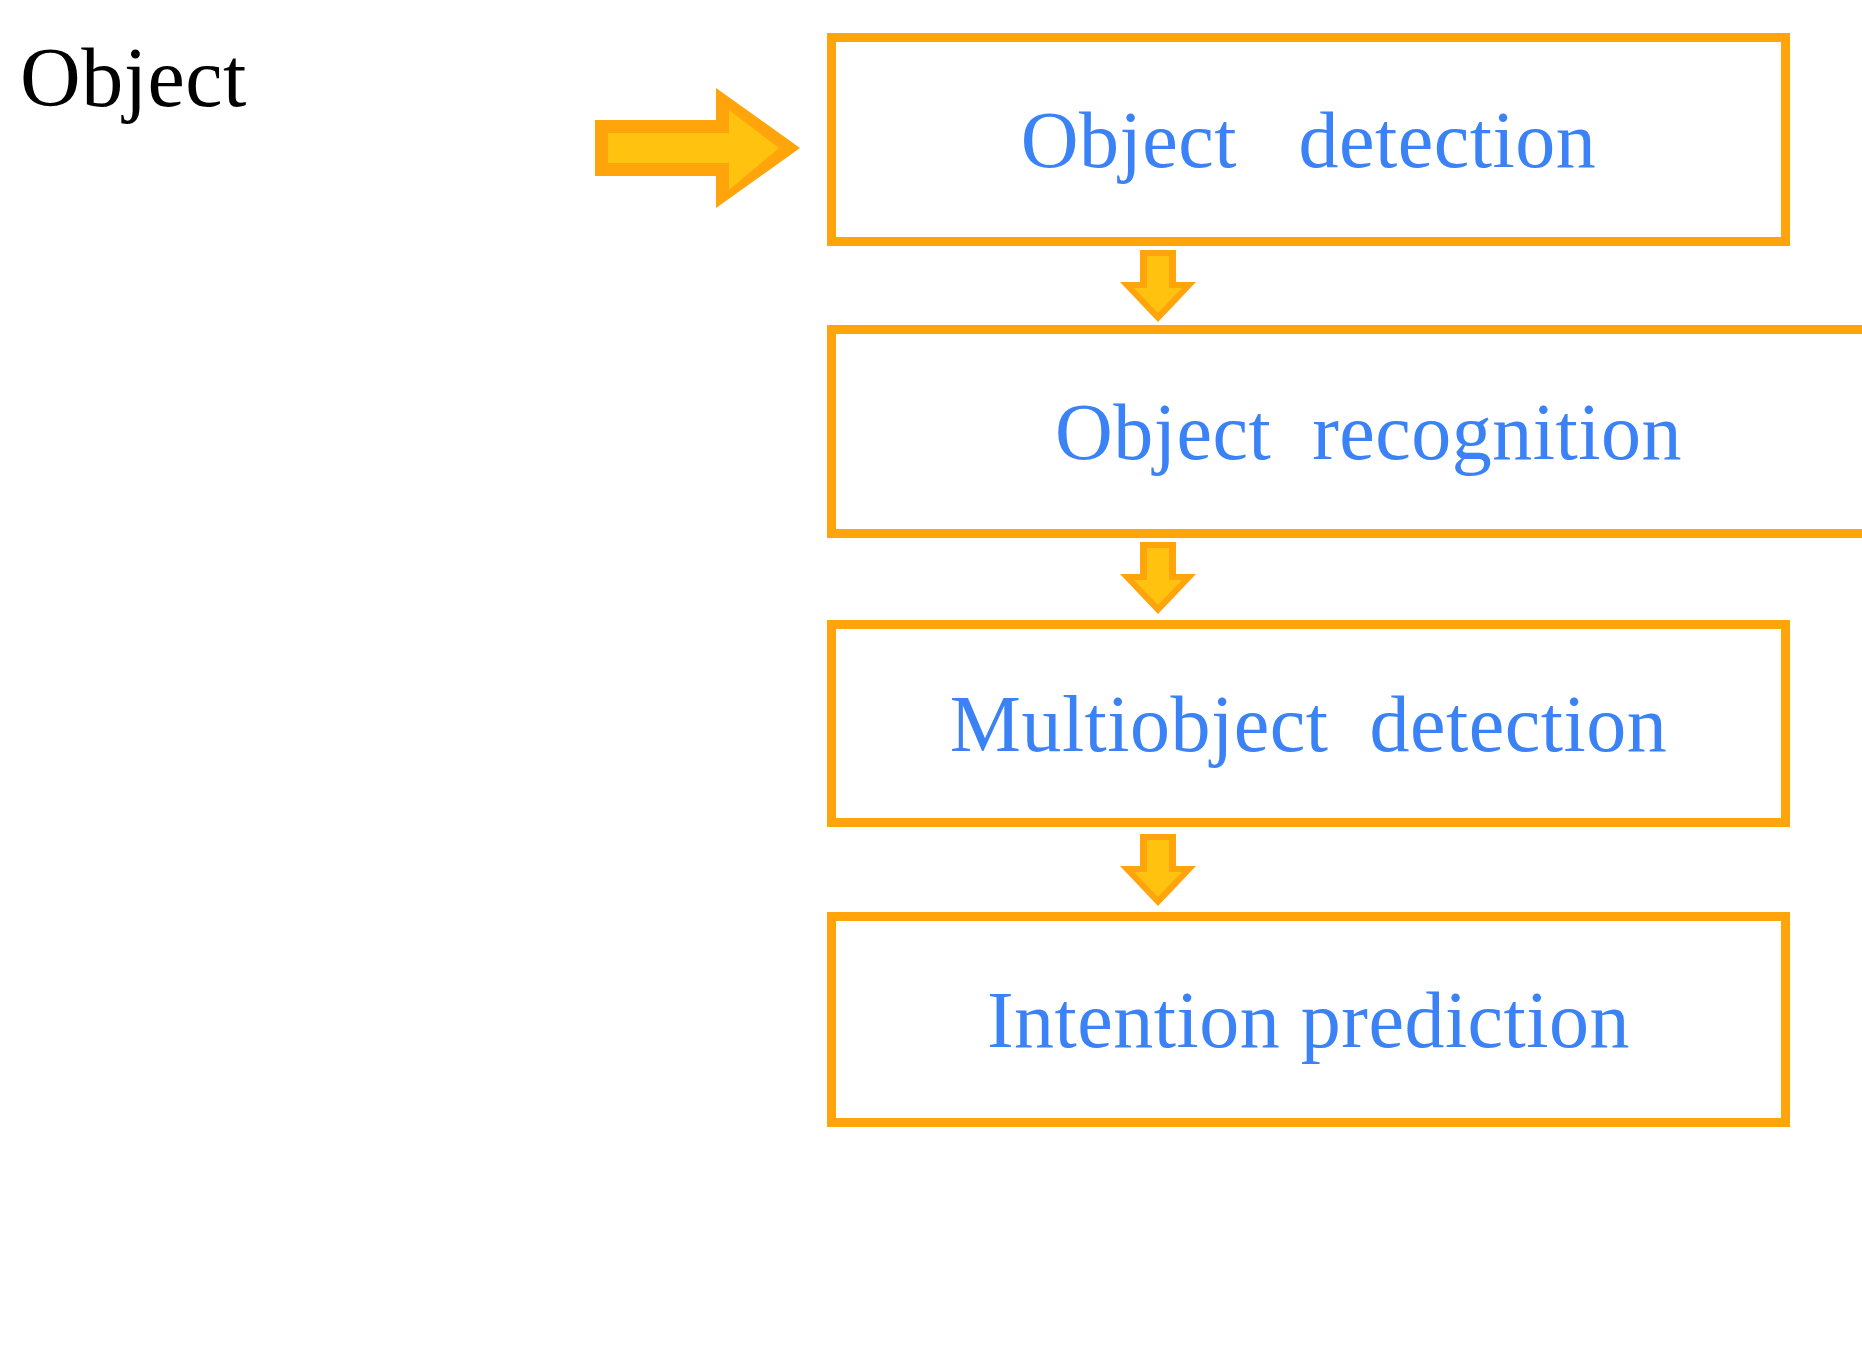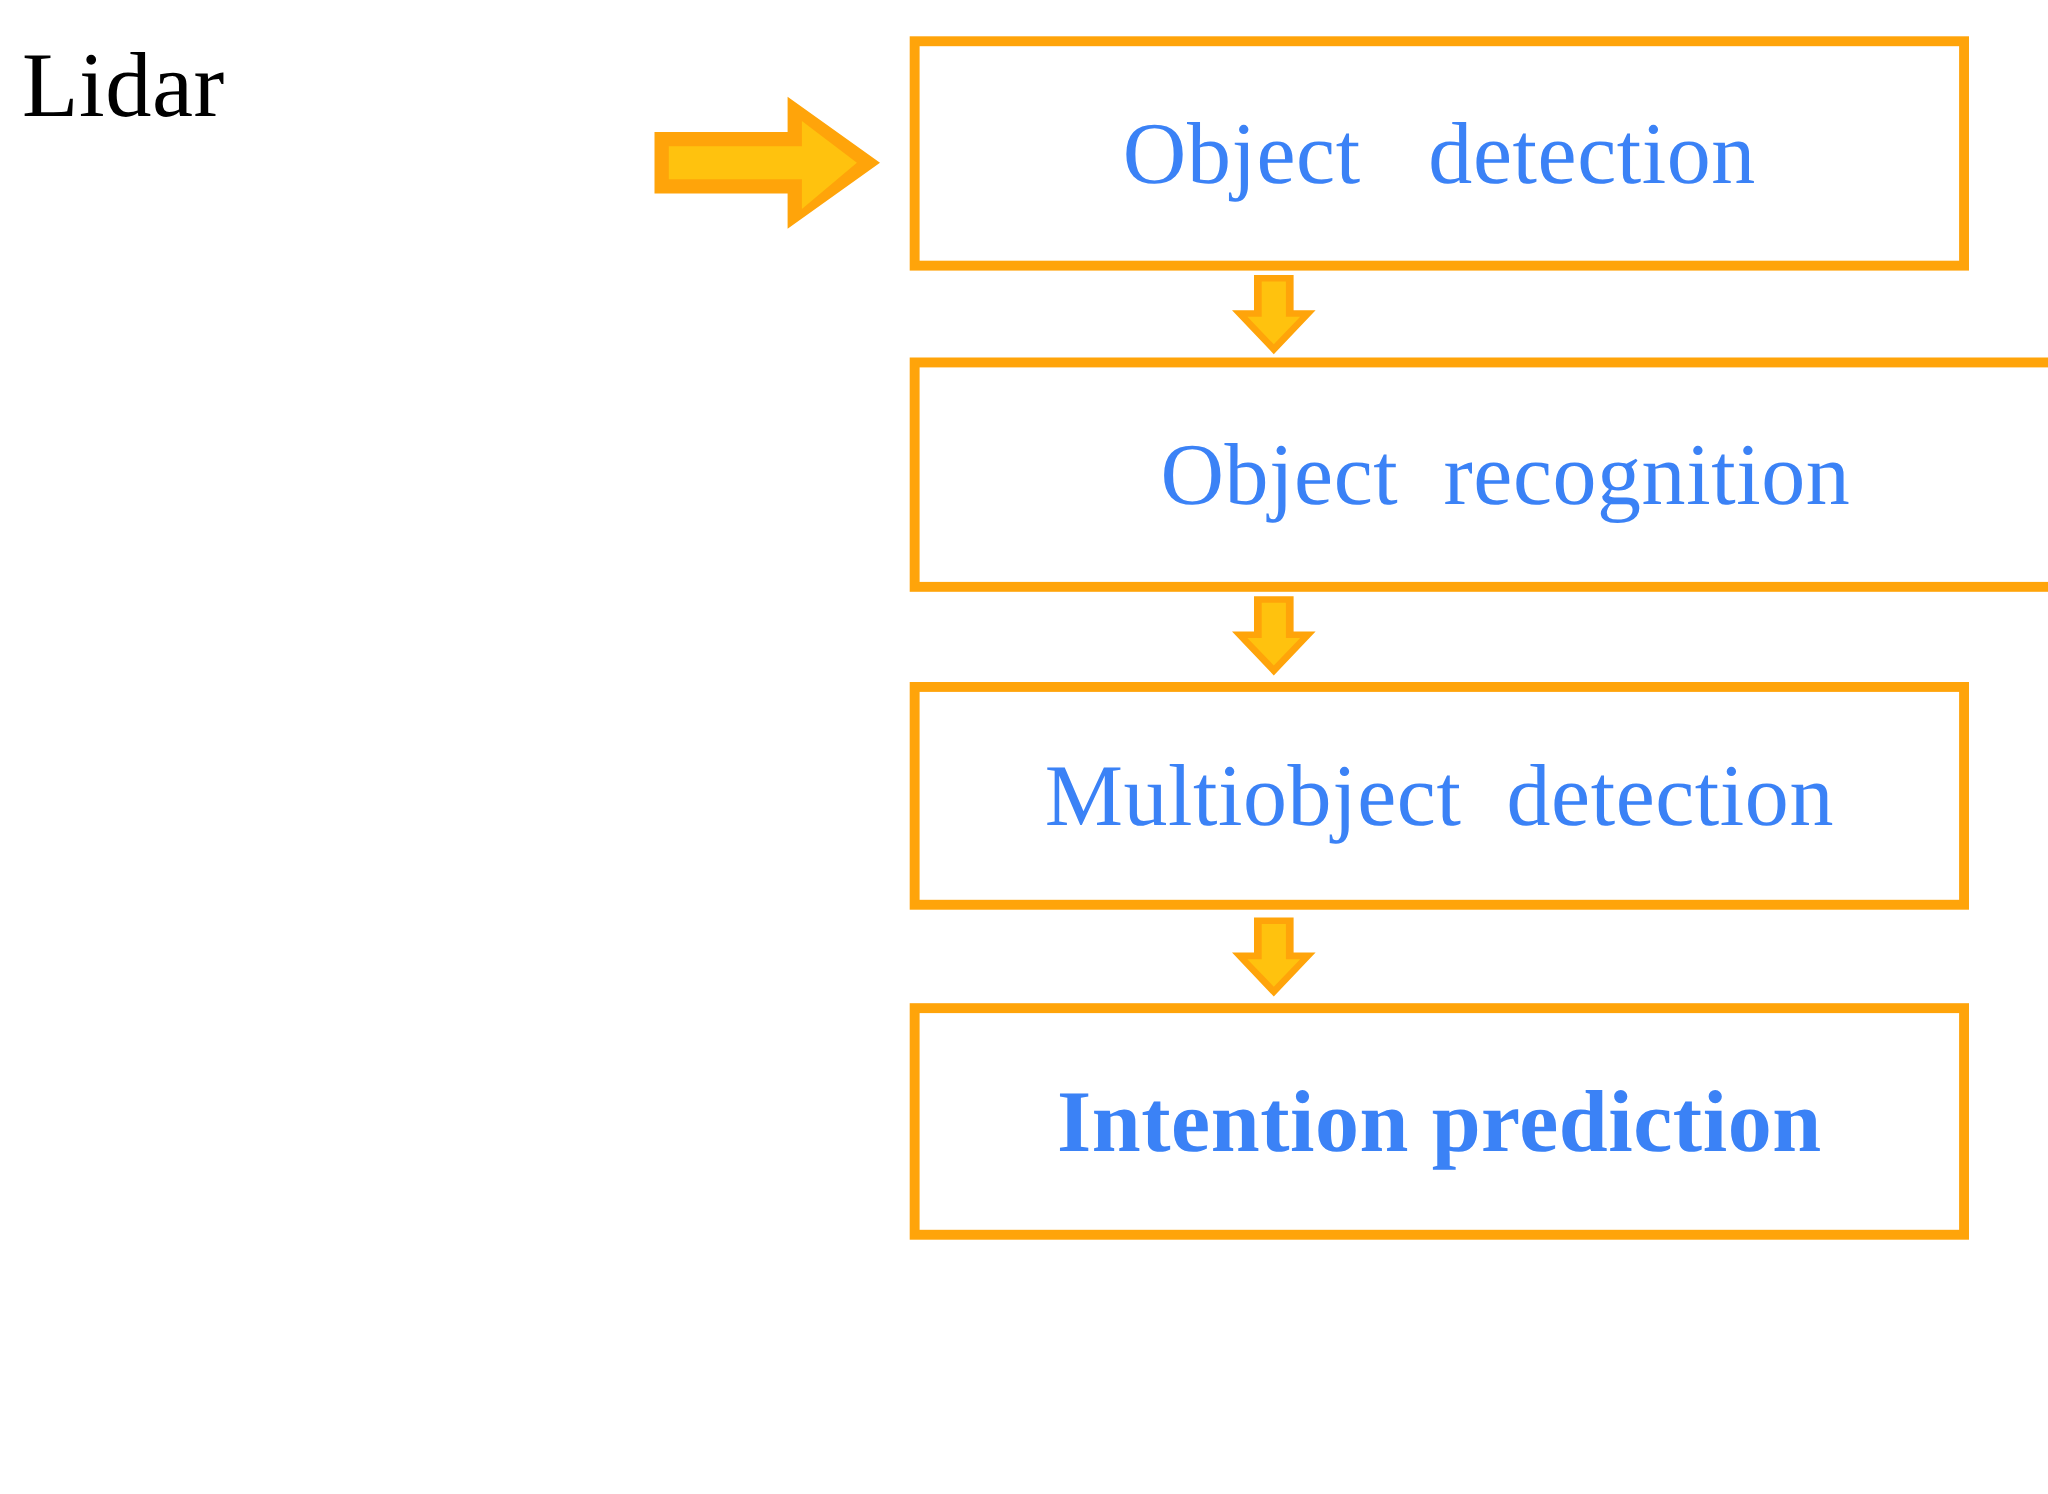--- a/index.html
+++ b/index.html
@@ -54,38 +54,38 @@
     font-family: "Liberation Serif", "DejaVu Serif", serif;
     font-size: 80px;
     line-height: 1;
     white-space: pre;
     letter-spacing: 0.5px;
   }
 
   #box-0 { left: 827px;  top: 33px;   width: 963px; height: 213px; }
   #box-1 { left: 827px;  top: 325px;  width: 1083px; height: 213px; }
   #box-2 { left: 827px;  top: 620px;  width: 963px; height: 207px; }
-  #box-3 { left: 827px;  top: 912px;  width: 963px; height: 215px; font-weight: bold; }
+  #box-3 { left: 827px;  top: 912px;  width: 963px; height: 215px; }
 
   
   #arrows {
     position: absolute;
     left: 0; top: 0;
     width: 1862px;
     height: 1358px;
     pointer-events: none;
   }
 </style>
 </head>
 <body>
 
 <div id="canvas">
 
   <div class="source-label">
-    <span class="line">Lidar</span>
+    <span class="line">Object</span>
   </div>
 
   <svg id="arrows" viewBox="0 0 1862 1358" xmlns="http://www.w3.org/2000/svg">
 
     <g>
       <polygon points="595,120 716,120 716,88 800,148 716,208 716,176 595,176" fill="#FFA40A"></polygon>
       <polygon points="608,133 729,133 729,110 779,148 729,190 729,163 608,163" fill="#FFC20E"></polygon>
     </g>
 
     <g>

